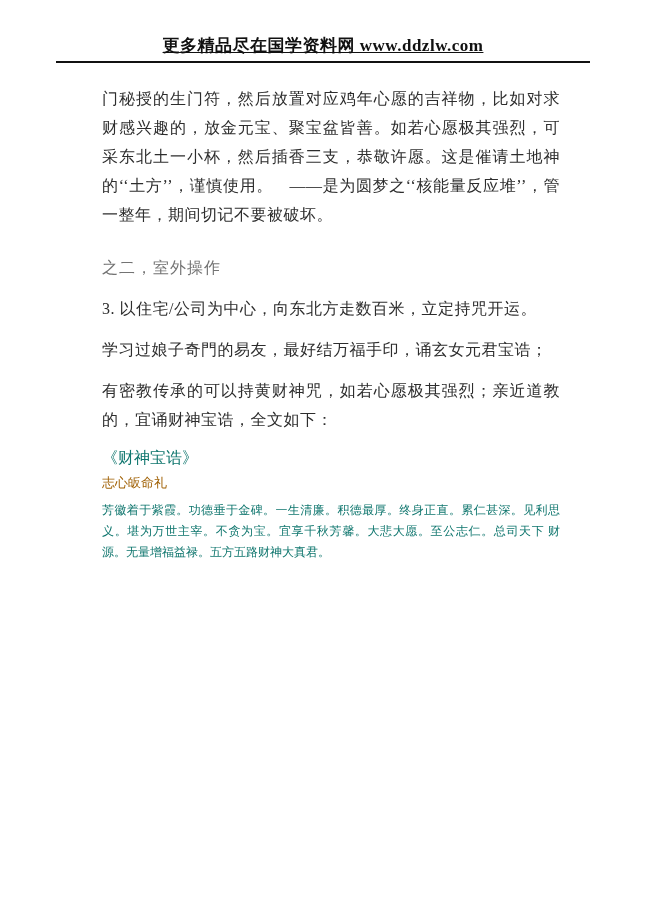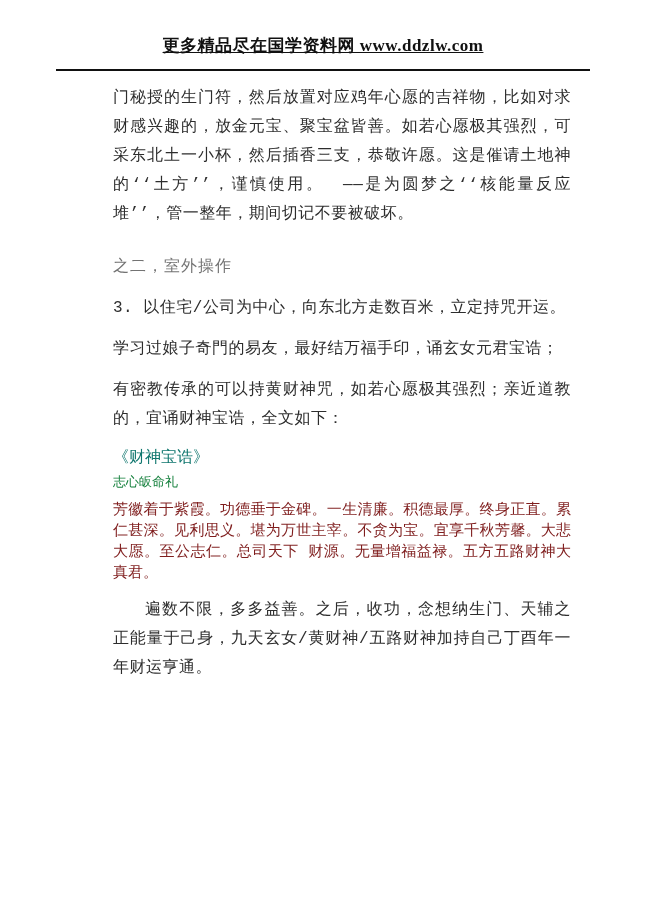--- a/index.html
+++ b/index.html
@@ -15,36 +15,35 @@
     overflow: hidden;
     font-family: "Liberation Serif", "DejaVu Serif", serif;
   }
   .header {
     position: absolute;
     top: 34px;
     left: 56px;
     right: 56px;
     text-align: center;
     border-bottom: 2px solid #111111;
-    padding-bottom: 12px;
+    padding-bottom: 4px;
   }
   .header-text {
     font-weight: bold;
     font-size: 17px;
     color: #111111;
     text-decoration: underline;
     letter-spacing: 0.5px;
   }
   .content {
     position: absolute;
     top: 84px;
-    left: 113px;
+    left: 102px;
     width: 458px;
     color: #2d2d2d;
-    font-family: Liberation Mono, monospace;
   }
   .body-p {
     font-size: 16px;
     line-height: 29px;
     margin: 0 0 12px 0;
     text-align: justify;
     letter-spacing: 0.5px;
   }
   .p-intro {
     margin-bottom: 24px;
@@ -58,27 +57,27 @@
   }
   .scripture-title {
     font-size: 16px;
     line-height: 24px;
     color: #0f766e;
     margin: 0 0 3px 0;
   }
   .scripture-sub {
     font-size: 13px;
     line-height: 19px;
-    color: #15803d;
+    color: #a16207;
     margin: 0 0 8px 0;
   }
   .scripture-body {
-    font-size: 15px;
+    font-size: 12px;
     line-height: 21px;
-    color: #7f1d1d;
+    color: #0f766e;
     margin: 0 0 12px 0;
     text-align: justify;
   }
   .indent2 {
     text-indent: 2em;
   }
 </style>
 </head>
 <body>
 
@@ -99,18 +98,17 @@
     <p class="body-p">学习过娘子奇門的易友，最好结万福手印，诵玄女元君宝诰；</p>
 
     <p class="body-p">有密教传承的可以持黄财神咒，如若心愿极其强烈；亲近道教的，宜诵财神宝诰，全文如下：</p>
 
     <p class="scripture-title">《财神宝诰》</p>
 
     <p class="scripture-sub">志心皈命礼</p>
 
     <p class="scripture-body">芳徽着于紫霞。功德垂于金碑。一生清廉。积德最厚。终身正直。累仁甚深。见利思义。堪为万世主宰。不贪为宝。宜享千秋芳馨。大悲大愿。至公志仁。总司天下 财源。无量增福益禄。五方五路财神大真君。</p>
 
-    <p class="body-p indent2">遍数不限，多多益善。之后，收功，念想纳生门、天辅之正能量于己身，九天玄女/黄财神/五路财神加持自己丁酉年一年财运亨通。</p>
 
 
   </div>
 
 </div>
 
 </body></html>

